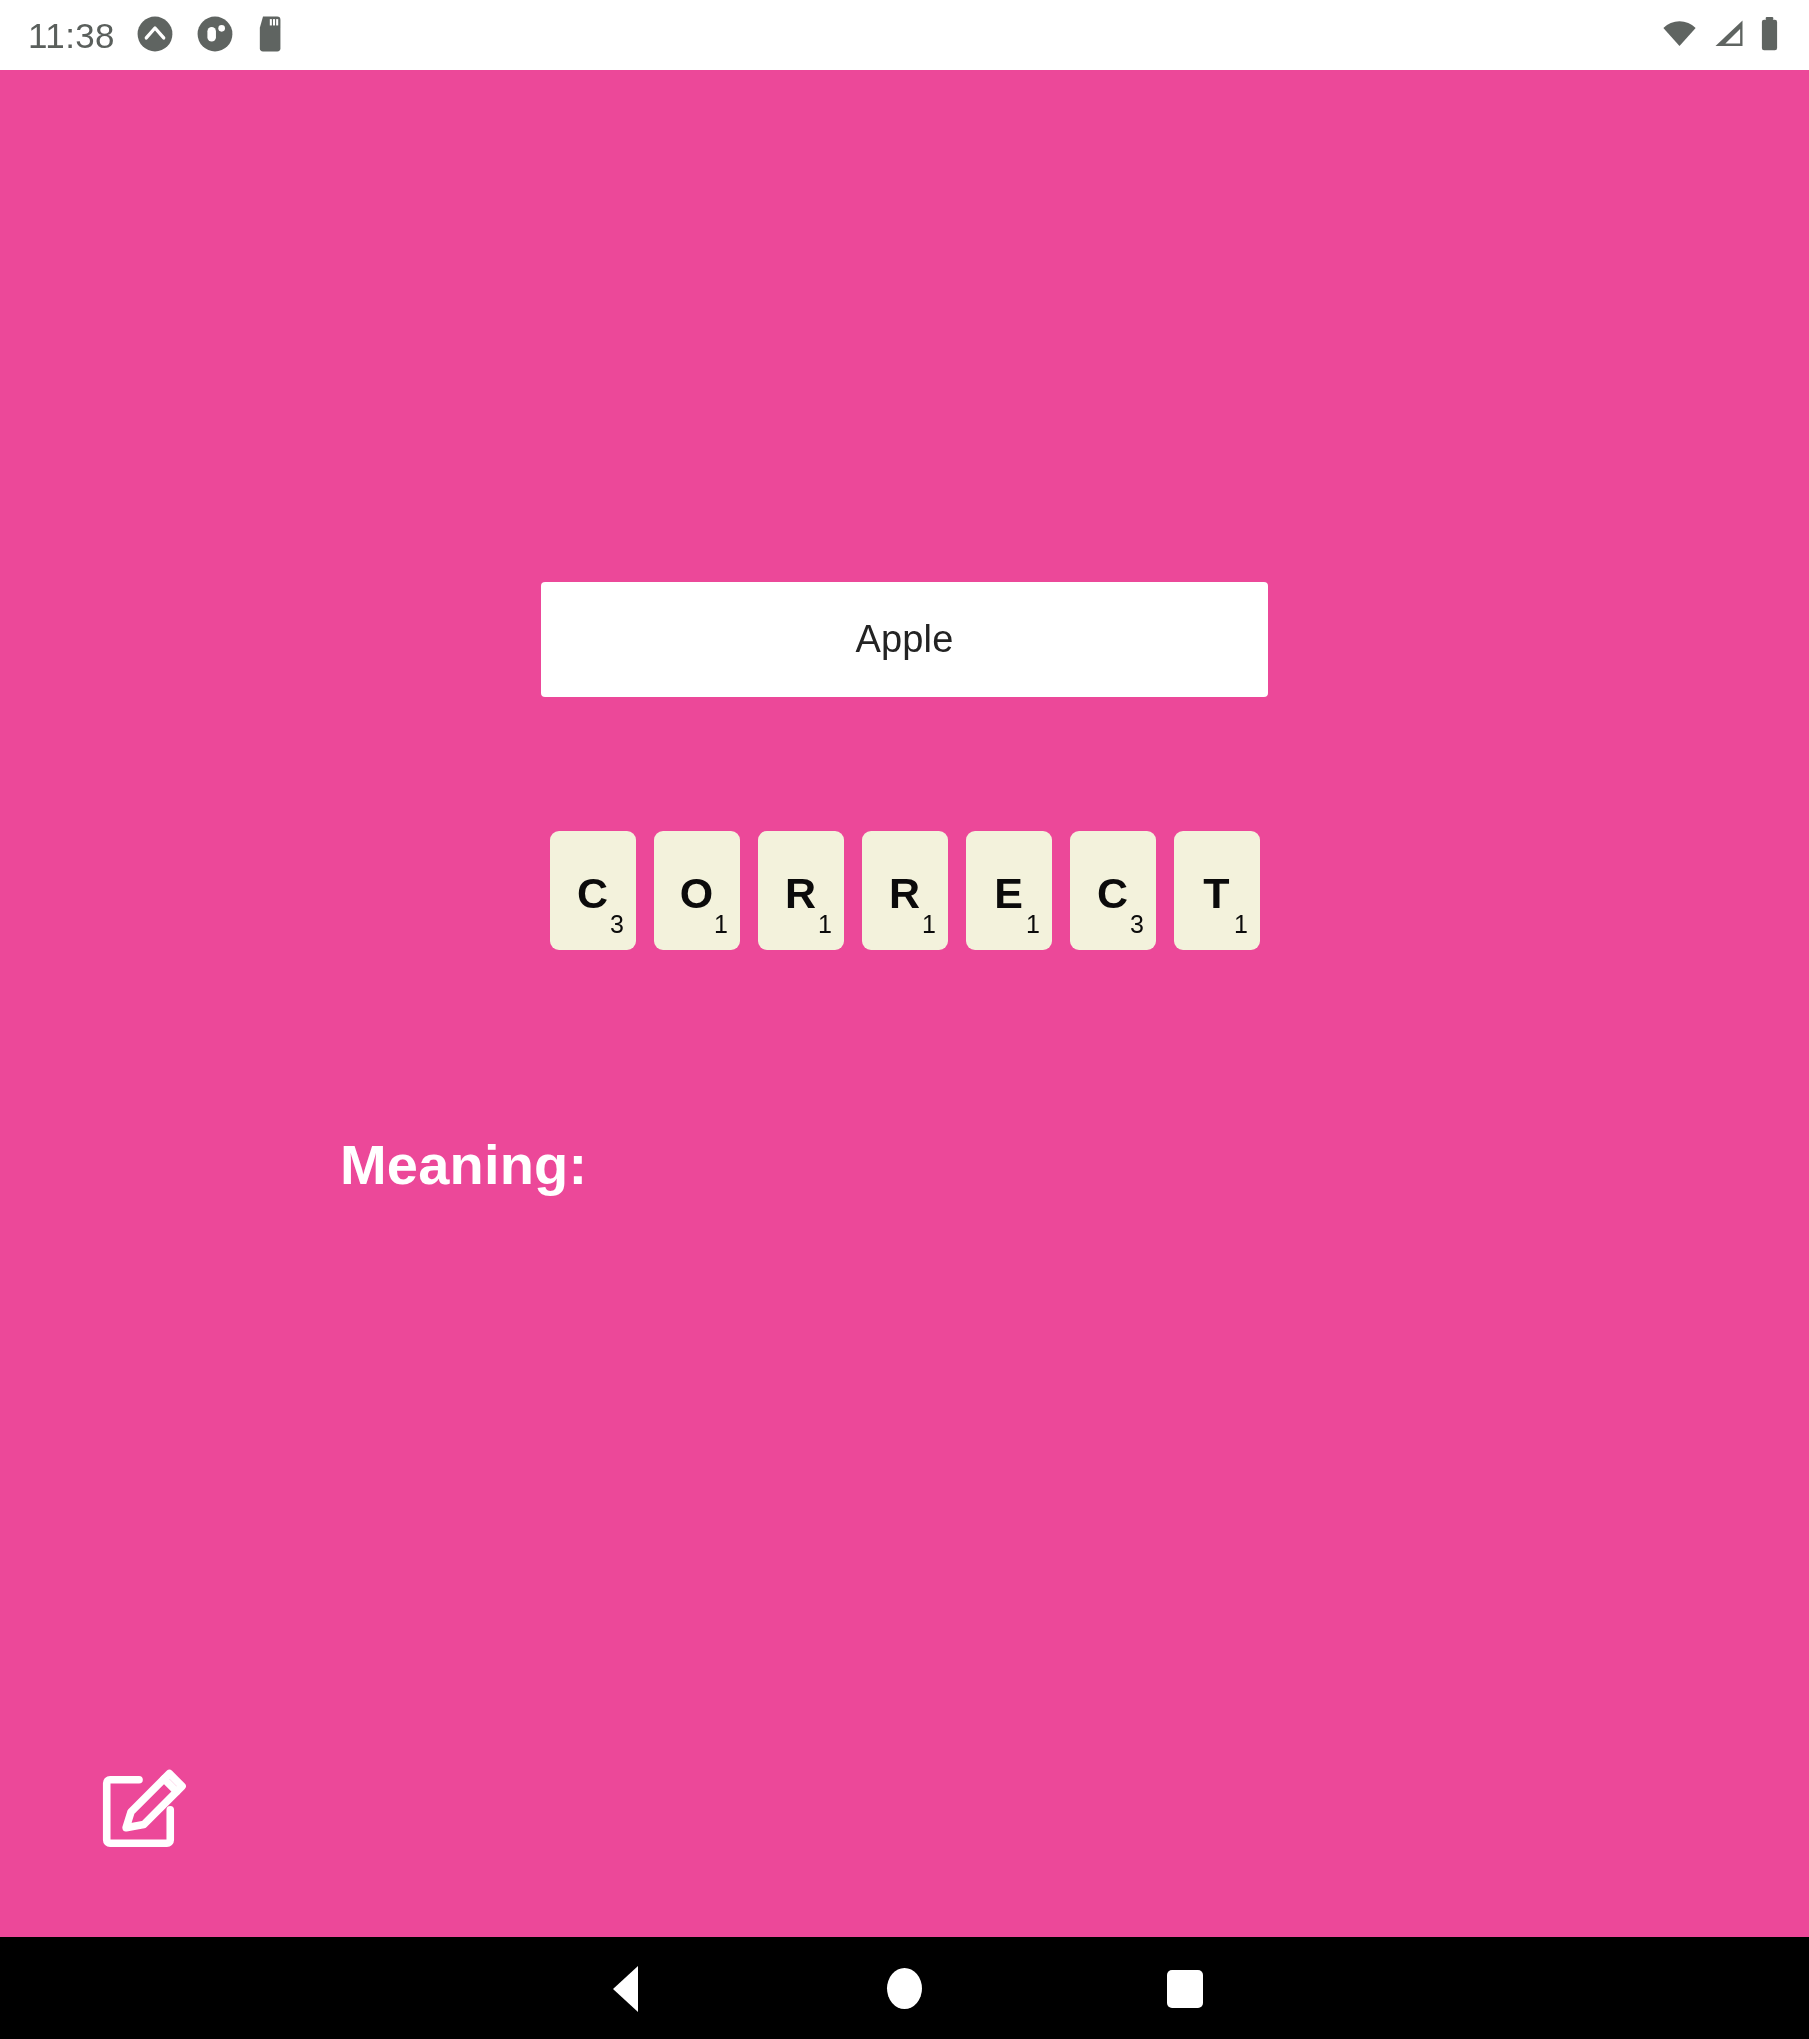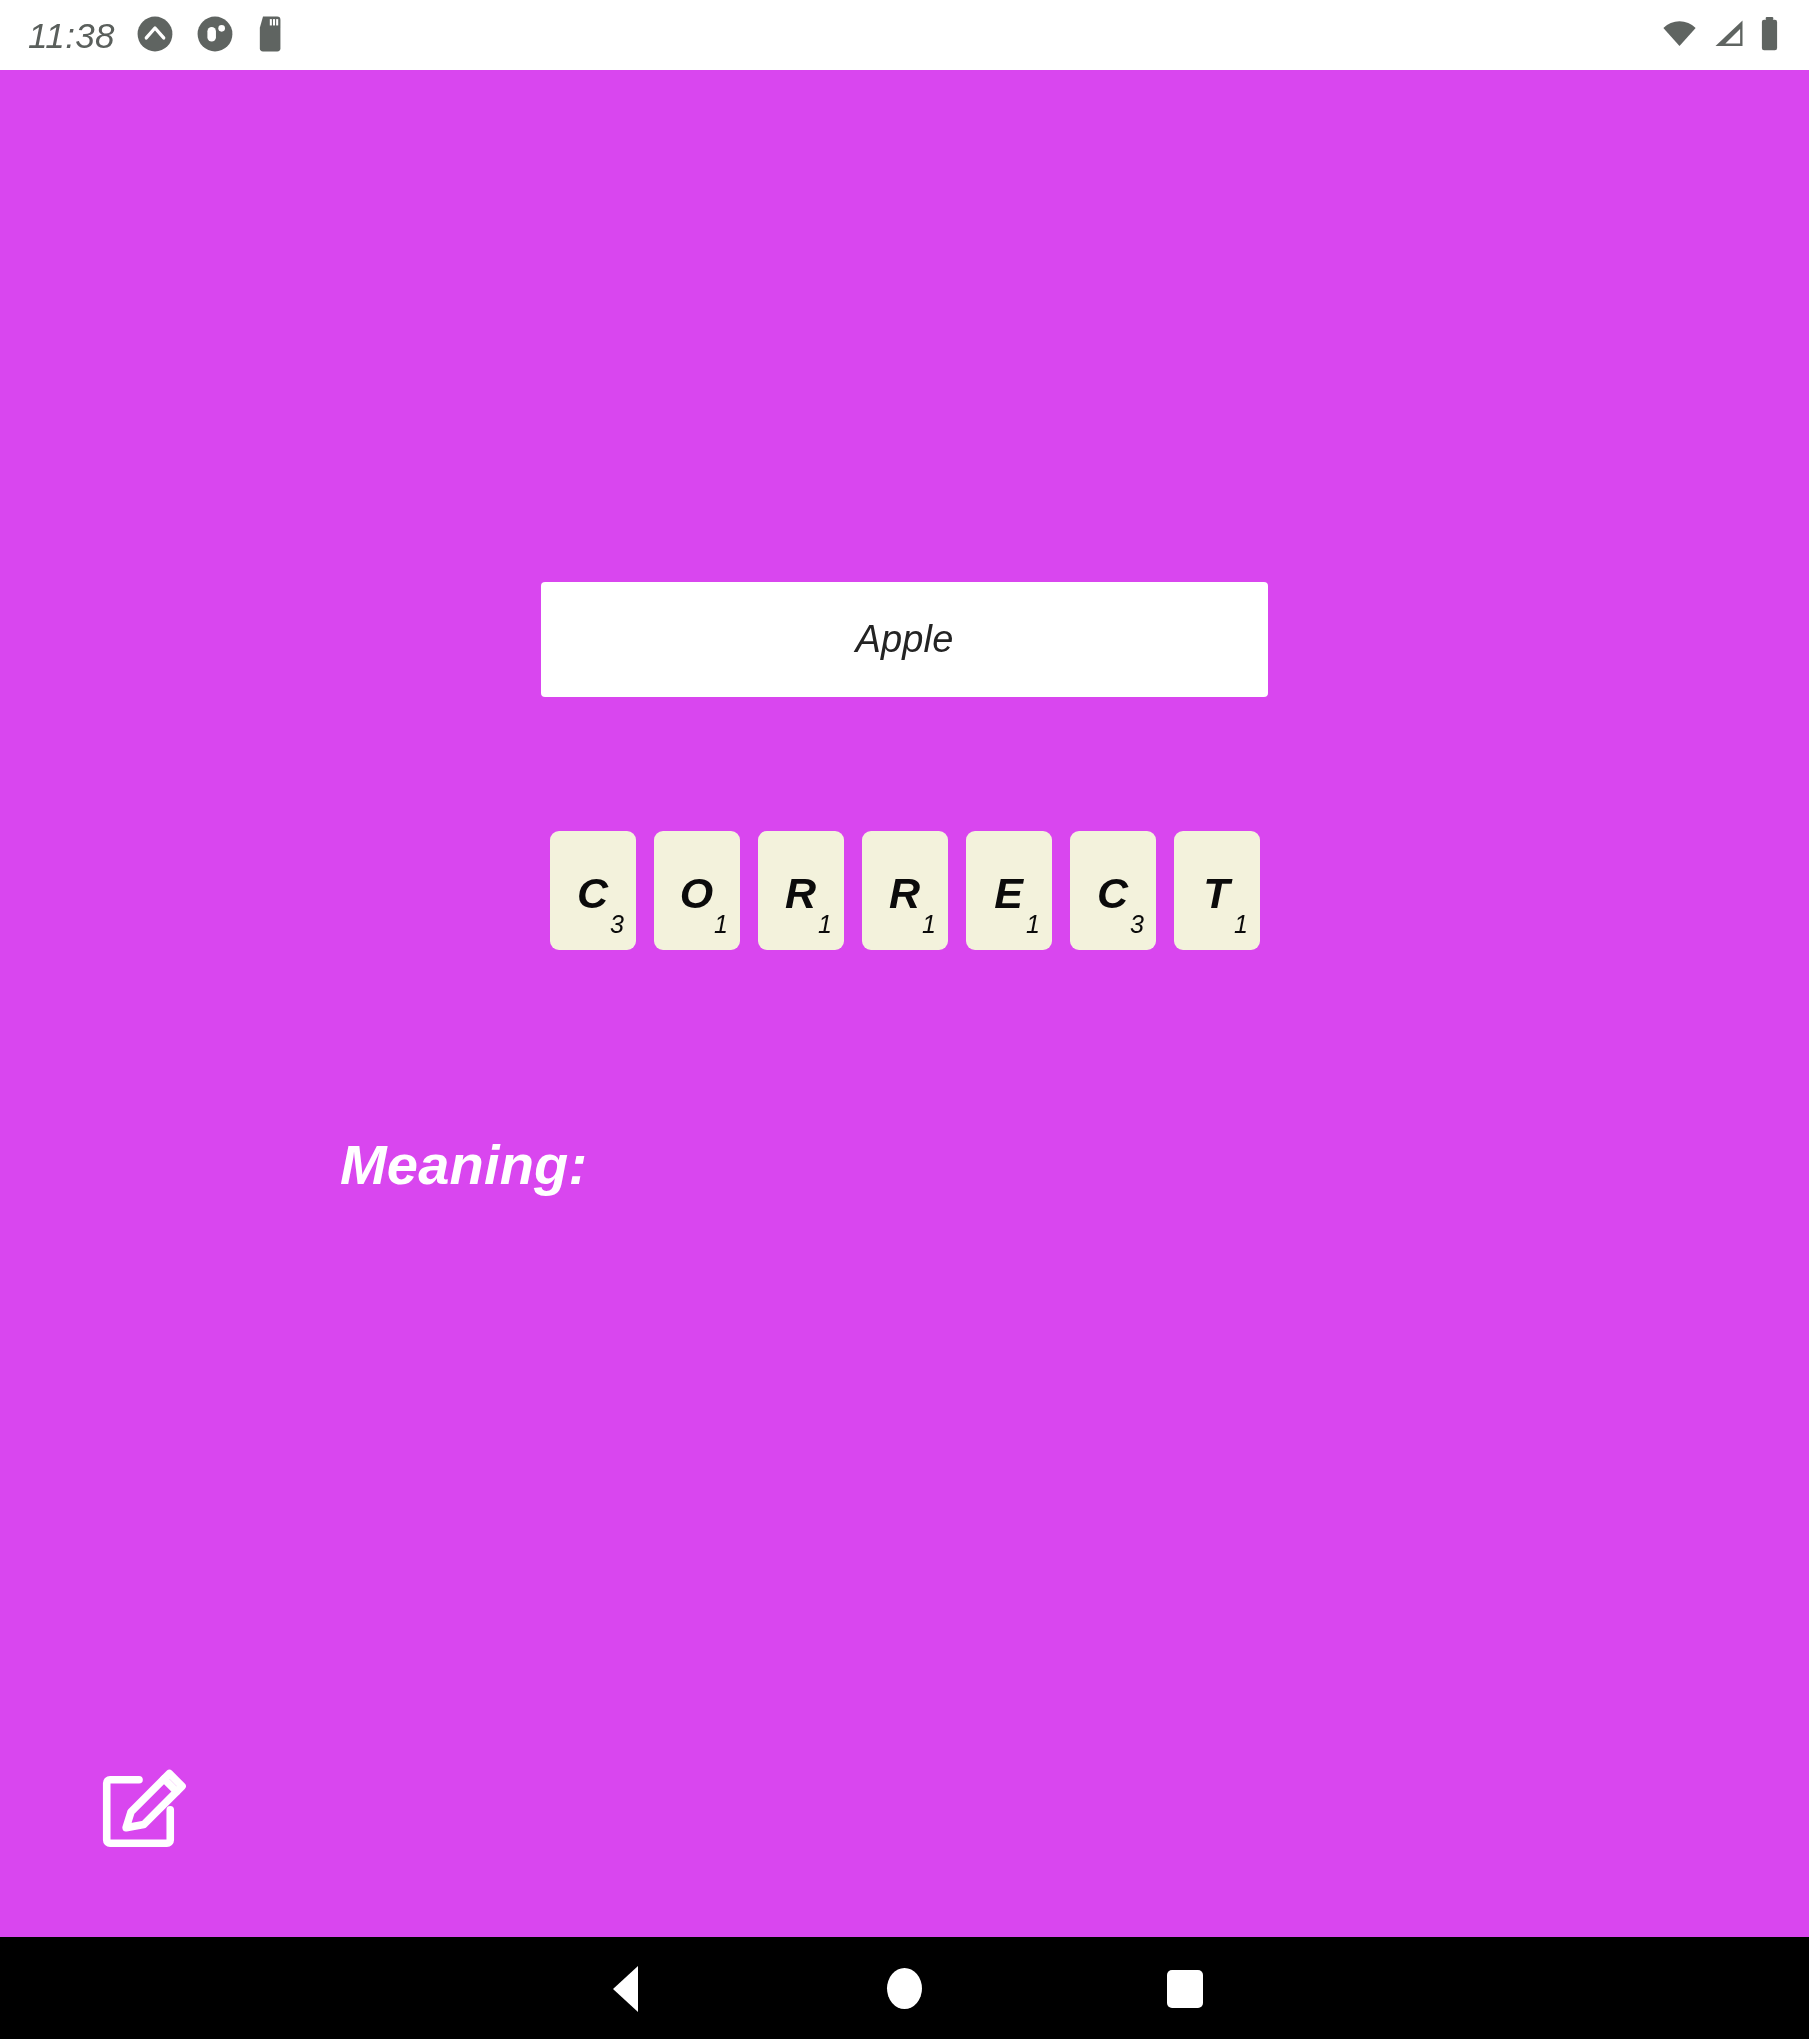--- a/index.html
+++ b/index.html
@@ -10,21 +10,20 @@
     background:#000;
     font-family:"Liberation Sans", sans-serif;
     overflow:hidden;
   }
 
   #screen {
     position:relative;
     width:1809px;
     height:1644px;
     background:#000;
-    font-style:italic;
   }
 
   
   .status-bar {
     position:absolute;
     top:0; left:0;
     width:1809px;
     height:70px;
     background:#ffffff;
     display:flex;
@@ -50,21 +49,21 @@
     gap:11.5px;
   }
   .sicon { display:block; }
 
   
   .app-body {
     position:absolute;
     top:70px; left:0;
     width:1809px;
     height:1867px;
-    background:#d946ef;
+    background:#ec4899;
   }
 
   
   .word-card {
     position:absolute;
     left:541px;
     top:512px;
     width:727px;
     height:115px;
     background:#ffffff;

